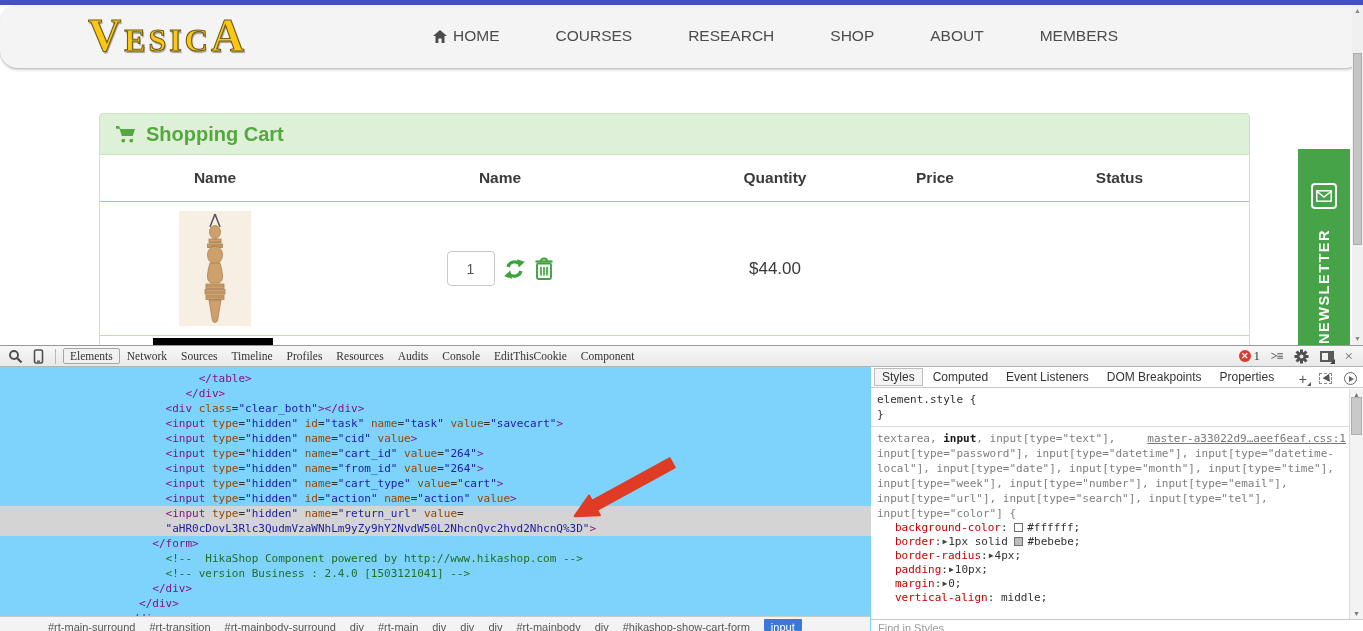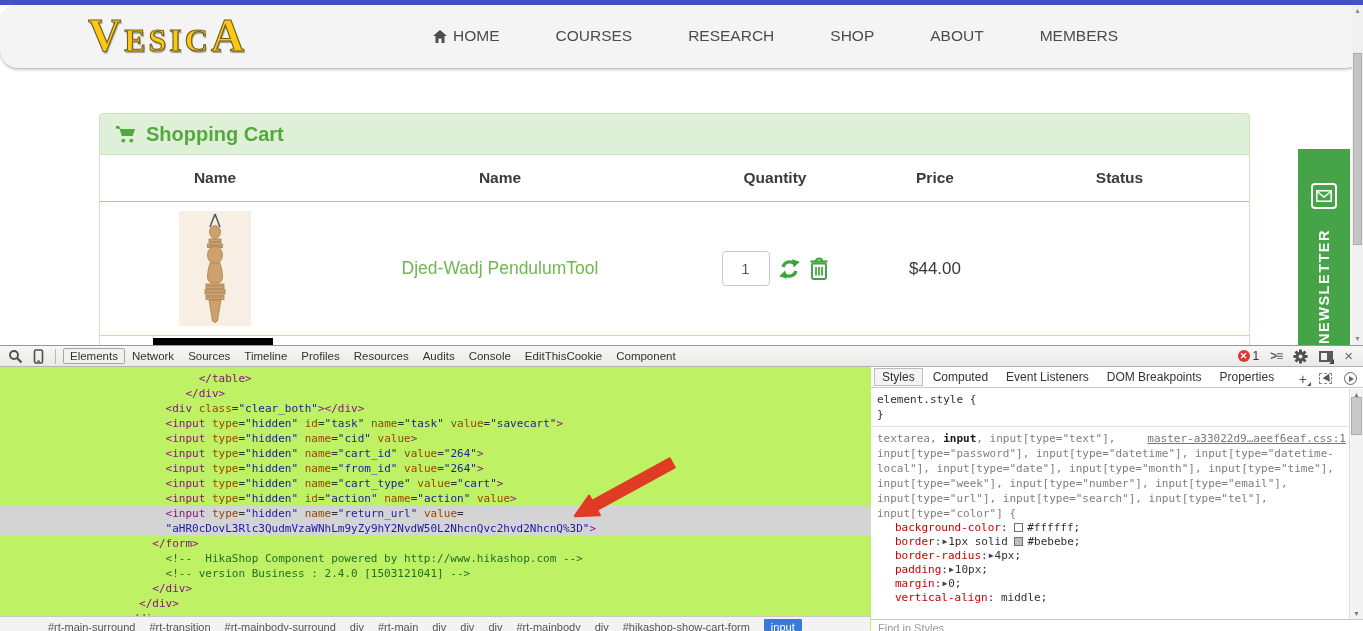--- a/index.html
+++ b/index.html
@@ -52,39 +52,39 @@
 
   .page-scrollbar { position:absolute; right:0; top:5px; width:11px; height:340px; background:#f0f0f0; z-index:4; }
   .page-scrollbar .arr { position:absolute; left:0; width:11px; text-align:center; font-size:7px; color:#8a8a8a; }
   .page-scrollbar .thumb { position:absolute; left:1px; top:48px; width:9px; height:192px; background:#c4c4c4;
                            border:1px solid #adadad; }
 
   
   .devtools { position:absolute; top:345px; left:0; width:1363px; height:286px; background:#fff;
               border-top:1px solid #989898; font-size:12px; color:#333; }
   .dt-toolbar { height:21px; background:linear-gradient(#f7f7f7,#e9e9e9); border-bottom:1px solid #b4b4b4;
-                display:flex; align-items:center; padding-left:8px; }
+                display:flex; align-items:center; padding-left:8px;font-family:Liberation Serif, serif; }
   .tb-icon { margin-right:9px; cursor:pointer; line-height:0; }
   .tb-sep { width:1px; height:15px; background:#b9b9b9; margin:0 7px 0 1px; }
   .dt-tab { padding:2px 7px; cursor:pointer; white-space:nowrap; font-size:11.5px; }
   .dt-tab.sel { border:1px solid #a6a6a6; border-radius:2px; background:#f1f1f1; padding:1px 6px; }
   .dt-right { margin-left:auto; display:flex; align-items:center; gap:11px; padding-right:10px; }
   .err-badge { display:flex; align-items:center; gap:3px; cursor:pointer; }
   .err-dot { width:12px; height:12px; border-radius:50%; background:#dc3a2e; color:#fff; font-size:9px;
              font-weight:bold; text-align:center; line-height:12px; }
   .console-glyph { font-size:12px; font-weight:bold; color:#5a5a5a; letter-spacing:-1px; cursor:pointer; }
   .close-x { font-size:15px; color:#666; cursor:pointer; line-height:12px; }
   .dock-icon { position:relative; width:14px; height:11px; border:2px solid #5a5a5a; cursor:pointer; }
   .dock-icon i { position:absolute; right:0; top:0; width:4px; height:7px; background:#5a5a5a; }
   .dock-icon::after { content:""; position:absolute; right:-3px; bottom:-4px; border-left:5px solid transparent;
                       border-bottom:5px solid #444; }
 
   .dt-body { position:relative; height:264px; }
 
-  .elements-panel { position:absolute; left:0; top:0; width:968px; height:264px; background:#bef264;
+  .elements-panel { position:absolute; left:0; top:0; width:968px; height:264px; background:#7dd3fc;
                     border-right:1px solid #bbb; overflow:hidden; }
   .code { position:absolute; top:4px; left:0; right:14px; font-family:"DejaVu Sans Mono", monospace;
           font-size:11px; line-height:15px; white-space:pre; color:#303030; cursor:default; }
   .code-line { height:15px; }
   .code-line.hl { background:#d4d4d4; }
   .tk-tag { color:#881280; }
   .tk-attr { color:#994500; }
   .tk-str { color:#1a1aa6; }
   .tk-com { color:#236e25; }
 
@@ -210,21 +210,20 @@
                 <ellipse cx="36" cy="44" rx="7.5" ry="9"></ellipse>
                 <path d="M31 52 Q29 58 28.5 64 Q28 70 32 72 L40 72 Q44 70 43.5 64 Q43 58 41 52 Z"></path>
                 <rect x="27" y="73" width="18" height="4.5"></rect>
                 <rect x="26" y="78.5" width="20" height="4.5"></rect>
                 <rect x="27" y="84" width="18" height="4.5"></rect>
                 <path d="M30 89 L42 89 L38.5 110 Q36 113 33.5 110 Z"></path>
               </g>
               <path d="M30.5 31 h11 M29.5 35 h13 M28 75 h16 M27 81 h18 M28 86 h16" stroke="#8d6a3f" stroke-width="0.7" opacity="0.6"></path>
             </svg>
           </div>
-          <div class="name-cell">Djed-Wadj PendulumTool</div>
           <div class="qty-cell">
             <input class="qty-input" value="1" style="">
             <button class="icon-btn">
               <svg width="25" height="24" viewBox="0 0 24 24">
                 <path d="M5.5 10 A 7 7 0 0 1 17.5 7.2" fill="none" stroke="#3da43d" stroke-width="3.2"></path>
                 <polygon points="14.5,2.2 22.3,4.8 16.2,10.6" fill="#3da43d"></polygon>
                 <path d="M18.5 14 A 7 7 0 0 1 6.5 16.8" fill="none" stroke="#3da43d" stroke-width="3.2"></path>
                 <polygon points="9.5,21.8 1.7,19.2 7.8,13.4" fill="#3da43d"></polygon>
               </svg>
             </button>

